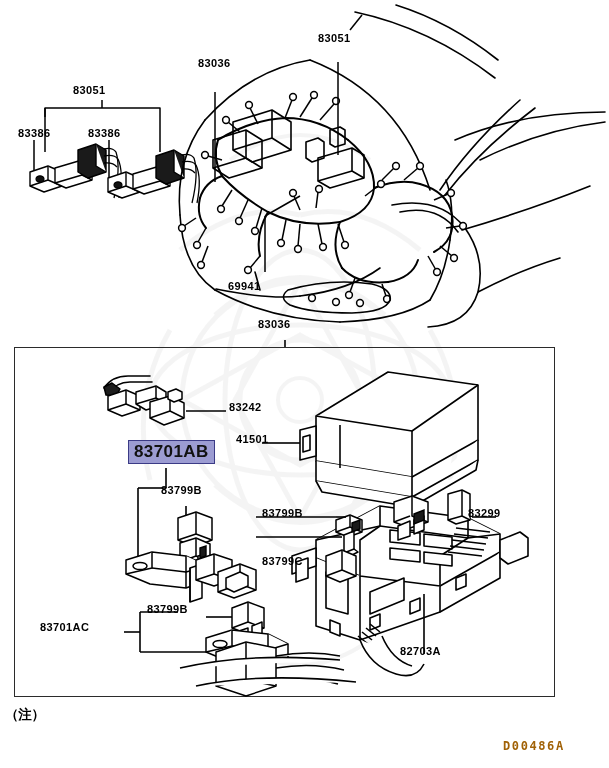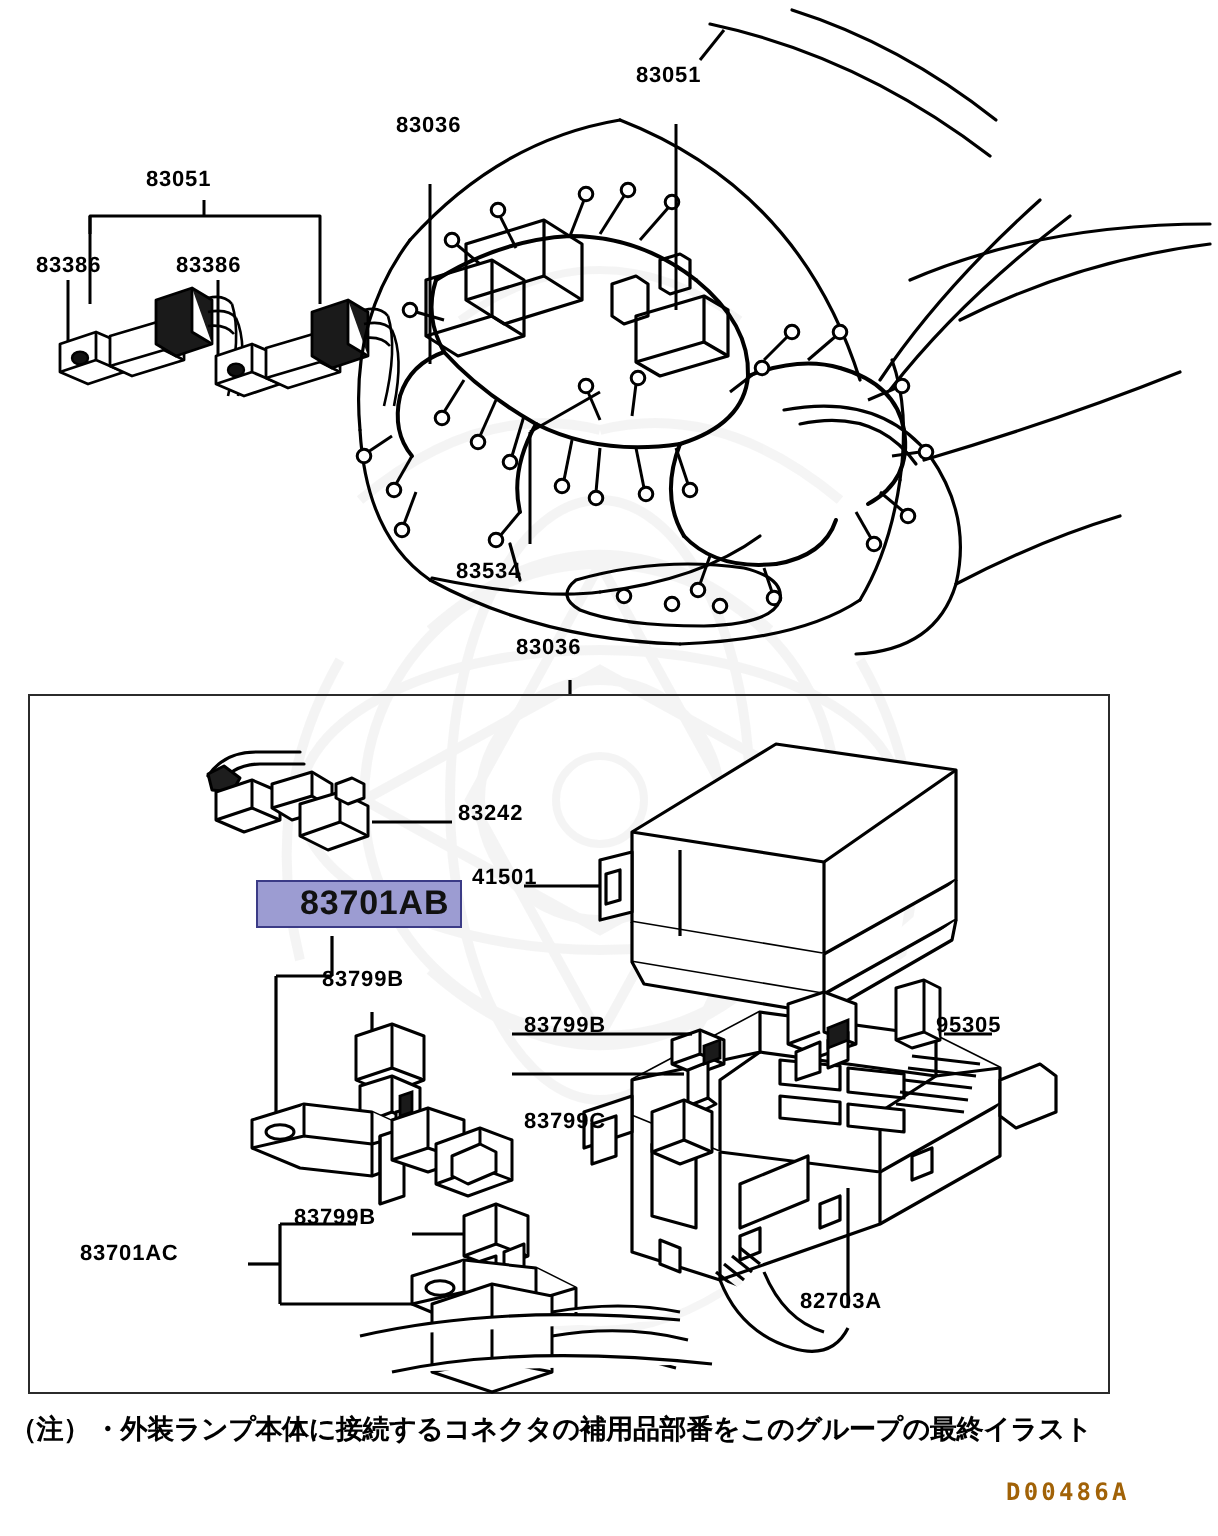--- a/index.html
+++ b/index.html
@@ -10,21 +10,21 @@
   }
   #stage{position:absolute;left:0;top:0;width:609px;height:768px;}
   .lbl{
     position:absolute;font-size:11px;font-weight:700;color:#000;
     letter-spacing:0.4px;white-space:nowrap;line-height:1;
     font-family:"Liberation Sans","DejaVu Sans",sans-serif;
   }
   .hl{
     position:absolute;font-size:17px;font-weight:700;color:#111;
     background:#9c9cd2;border:1px solid #3b3b86;
-    padding:2px 5px 3px 21px;line-height:1;white-space:nowrap;
+    padding:2px 5px 3px 5px;line-height:1;white-space:nowrap;
     letter-spacing:0.4px;
   }
   .frame{
     position:absolute;left:14px;top:347px;width:541px;height:350px;
     border:1.6px solid #2b2b2b;box-sizing:border-box;background:transparent;
   }
   .note{
     position:absolute;color:#000;font-weight:700;white-space:nowrap;
     font-family:"DejaVu Sans","Liberation Sans",sans-serif;
   }
@@ -271,21 +271,21 @@
       <path d="M338 62 L338 155"></path>
       <path d="M350 30 L362 15"></path>
       <path d="M265 272 L265 216"></path>
       <path d="M265 272 L265 272"></path>
       <path d="M265 216 L300 196"></path>
     </g>
   </svg>
 
   <div class="lbl" style="left:198px;top:58px;">83036</div>
   <div class="lbl" style="left:318px;top:33px;">83051</div>
-  <div class="lbl" style="left:228px;top:281px;">83534</div>
+  <div class="lbl" style="left:228px;top:281px;">69941</div>
 
   <div class="lbl" style="left:258px;top:319px;">83036</div>
   <svg width="609" height="768">
     <path d="M285 340 L285 348" stroke="#000" stroke-width="1.6" fill="none"></path>
   </svg>
 
   <div class="frame"></div>
 
   <svg width="609" height="768">
 
@@ -503,26 +503,25 @@
   <div class="hl" style="left:128px;top:440px;">83701AB</div>
 
   <div class="lbl" style="left:236px;top:434px;">41501</div>
 
   <div class="lbl" style="left:161px;top:485px;">83799B</div>
 
   <div class="lbl" style="left:262px;top:508px;">83799B</div>
 
   <div class="lbl" style="left:262px;top:556px;">83799C</div>
 
-  <div class="lbl" style="left:468px;top:508px;">95305</div>
+  <div class="lbl" style="left:468px;top:508px;">83299</div>
 
   <div class="lbl" style="left:147px;top:604px;">83799B</div>
 
   <div class="lbl" style="left:40px;top:622px;">83701AC</div>
 
   <div class="lbl" style="left:400px;top:646px;">82703A</div>
 
   <div class="note note-jp" style="left:5px;top:706px;">（注）</div>
-  <div class="note note-jp" style="left:47px;top:706px;">・外装ランプ本体に接続するコネクタの補用品部番をこのグループの最終イラスト</div>
 
   <div class="code" style="left:503px;top:739px;">D00486A</div>
 
 </div>
 
 </body></html>

